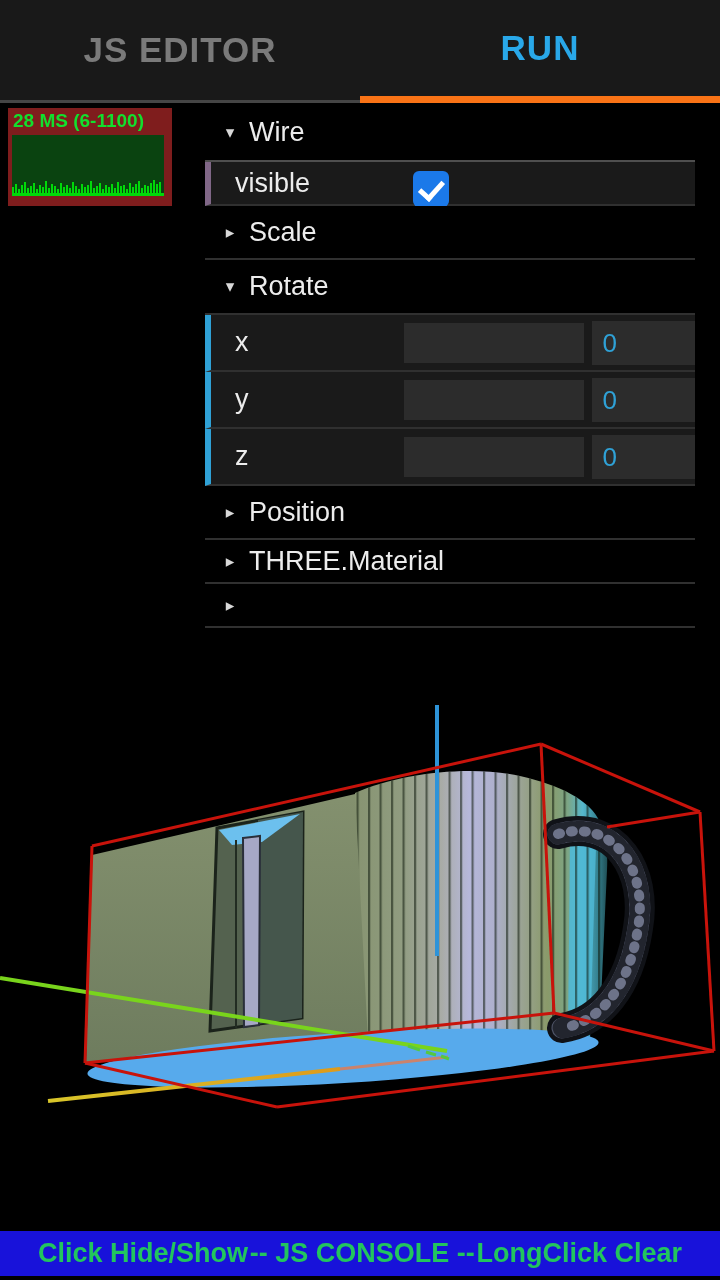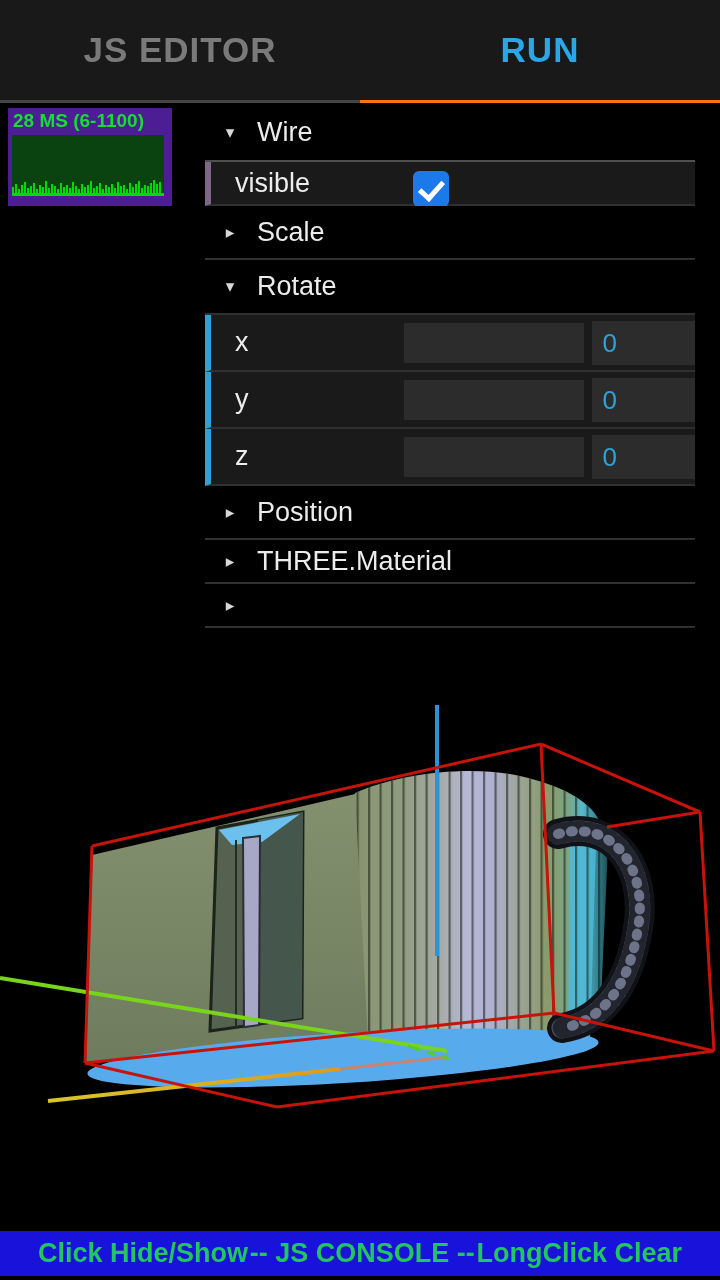--- a/index.html
+++ b/index.html
@@ -4,37 +4,37 @@
 <style>
   html,body{margin:0;padding:0;background:#000;}
   .app{position:relative;width:720px;height:1280px;background:#000;overflow:hidden;
        font-family:"Liberation Sans",sans-serif;}
 
   
   .tabbar{position:absolute;top:0;left:0;width:720px;height:103px;background:#191919;display:flex;}
   .tab{flex:1;display:flex;align-items:center;justify-content:center;
        font-size:35px;font-weight:bold;letter-spacing:1px;color:#7a7a7a;
        box-sizing:border-box;border-bottom:3px solid #454545;cursor:pointer;}
-  .tab.active{color:#29a8e9;border-bottom:3px solid #f97316;}
-
-  
-  .stats{position:absolute;left:8px;top:108px;width:164px;height:98px;background:#4c1d95;}
+  .tab.active{color:#29a8e9;border-bottom:7px solid #f97316;}
+
+  
+  .stats{position:absolute;left:8px;top:108px;width:164px;height:98px;background:#7f1d1d;}
   .stats-readout{position:absolute;left:5px;top:2px;font-size:19px;font-weight:bold;color:#12df2e;white-space:nowrap;}
   .stats-graph{position:absolute;left:4px;top:27px;width:152px;height:61px;background:#0a4310;}
   .stats-bars{position:absolute;left:0;bottom:3px;width:152px;height:20px;display:flex;align-items:flex-end;}
   .stats-bars div{width:2px;margin-right:1px;background:#00d909;}
   .stats-base{position:absolute;left:0;bottom:0;width:152px;height:3px;background:#00d909;}
 
   
   .gui{position:absolute;left:205px;top:105px;width:490px;}
   .row{box-sizing:border-box;display:flex;align-items:center;position:relative;
        border-bottom:2px solid #303030;color:#ececec;font-size:27px;cursor:pointer;}
   .folder{background:#000;padding-left:12px;}
   .folder .arrow{width:26px;font-size:17px;color:#d8d8d8;text-align:center;}
-  .folder .flabel{margin-left:14px;}
+  .folder .flabel{margin-left:6px;}
   .sep-strong{border-bottom-color:#4f4f4f;}
   .ctrl{background:#1a1a1a;border-left:6px solid #806787;padding-left:24px;}
   .ctrl.num{border-left-color:#2FA1D6;}
   .ctrl .clabel{width:172px;}
   .h57{height:57px}.h56{height:44px}.h55{height:55px}.h54{height:54px}.h39{height:39px}
 
   .checkbox{position:absolute;left:202px;top:9px;width:36px;height:36px;border-radius:6px;
             background:#1b79e9;cursor:pointer;}
   .checkbox .mark{position:absolute;left:11px;top:5px;width:10px;height:19px;
             border-right:5px solid #fff;border-bottom:5px solid #fff;transform:rotate(42deg);}

